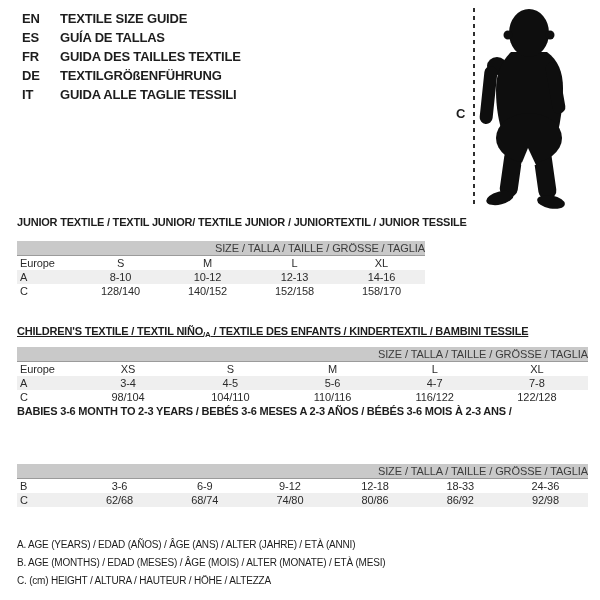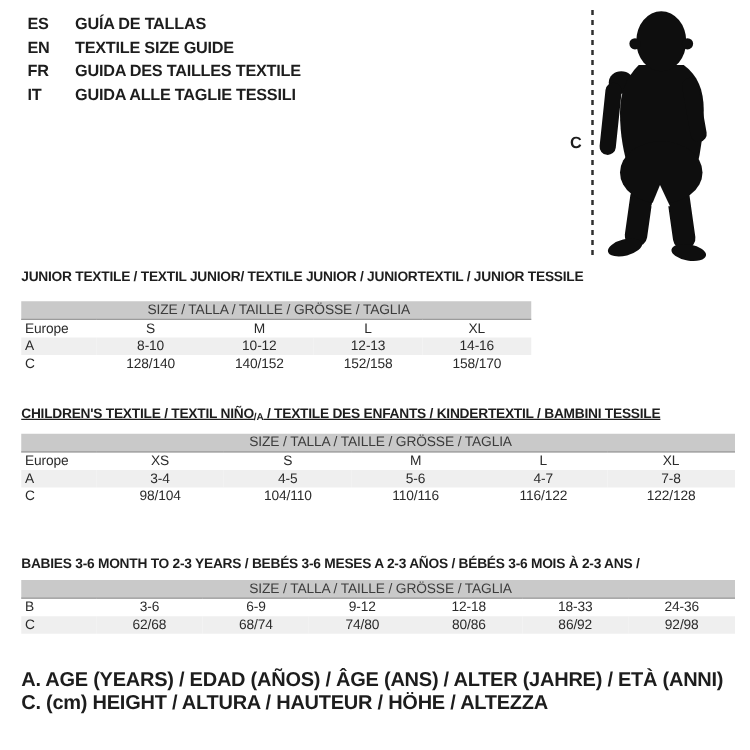--- a/index.html
+++ b/index.html
@@ -19,46 +19,50 @@
 
   
   .sec-title{position:absolute;left:17px;font-size:11px;font-weight:700;letter-spacing:-0.2px;
              line-height:18px;white-space:nowrap;text-align:center;}
   .sub{font-size:8px;vertical-align:-2px;}
 
   
   table.size-table{position:absolute;left:17px;border-collapse:collapse;table-layout:fixed;
     font-size:11px;letter-spacing:-0.1px;}
   th.size-bar{background:#c9c9c9;border-bottom:1px solid #9b9b9b;height:14px;
-    font-weight:400;color:#3c3c3c;text-align:center;padding:0 0 0 4px;font-size:11px;}
+    font-weight:400;color:#3c3c3c;text-align:right;padding:0 0 0 4px;font-size:11px;}
   td{height:14px;line-height:14px;padding:0;text-align:center;font-weight:400;color:#2b2b2b;}
   td.lbl{text-align:left;padding-left:3px;}
   tr.alt{background:#efefef;}
 
   
-  .notes{position:absolute;left:17px;top:536px;font-size:16px;font-weight:700;
+  .notes{position:absolute;left:17px;top:536px;font-size:10px;font-weight:400;
          letter-spacing:-0.2px;line-height:18px;}
 </style>
 </head>
 <body>
 
 <div class="page">
 
   <div class="lang-block">
     <div class="lang-row">
+      <span class="lang-code">EN</span>
+      <span>TEXTILE SIZE GUIDE</span>
+    </div>
+    <div class="lang-row">
       <span class="lang-code">ES</span>
       <span>GUÍA DE TALLAS</span>
     </div>
     <div class="lang-row">
-      <span class="lang-code">EN</span>
-      <span>TEXTILE SIZE GUIDE</span>
-    </div>
-    <div class="lang-row">
       <span class="lang-code">FR</span>
       <span>GUIDA DES TAILLES TEXTILE</span>
+    </div>
+    <div class="lang-row">
+      <span class="lang-code">DE</span>
+      <span>TEXTILGRÖßENFÜHRUNG</span>
     </div>
     <div class="lang-row">
       <span class="lang-code">IT</span>
       <span>GUIDA ALLE TAGLIE TESSILI</span>
     </div>
   </div>
 
   <div class="measure-line"></div>
   <div class="c-label">C</div>
   <svg class="baby-svg" width="100" height="206" viewBox="0 0 100 206" xmlns="http://www.w3.org/2000/svg">
@@ -154,21 +158,21 @@
       <td class="lbl">C</td>
       <td>98/104</td>
       <td>104/110</td>
       <td>110/116</td>
       <td>116/122</td>
       <td>122/128</td>
     </tr>
   </tbody>
     </table>
 
-  <div class="sec-title" style="top:442px;">
+  <div class="sec-title" style="top:402px;">
     <div>BABIES 3-6 MONTH TO 2-3 YEARS / BEBÉS 3-6 MESES A 2-3 AÑOS / BÉBÉS 3-6 MOIS À 2-3 ANS /</div>
   </div>
 
   <table class="size-table" style="top:464px;width:571px;">
     <colgroup>
         <col style="width:60px">
         <col>
         <col>
         <col>
         <col>
@@ -195,16 +199,17 @@
       <td>74/80</td>
       <td>80/86</td>
       <td>86/92</td>
       <td>92/98</td>
     </tr>
   </tbody>
     </table>
 
   <div class="notes">
     <div>A. AGE (YEARS) / EDAD (AÑOS) / ÂGE (ANS) / ALTER (JAHRE) / ETÀ (ANNI)</div>
+    <div>B. AGE (MONTHS) / EDAD (MESES) / ÂGE (MOIS) / ALTER (MONATE) / ETÀ (MESI)</div>
     <div>C. (cm) HEIGHT / ALTURA / HAUTEUR / HÖHE / ALTEZZA</div>
   </div>
 
 </div>
 
 </body></html>

